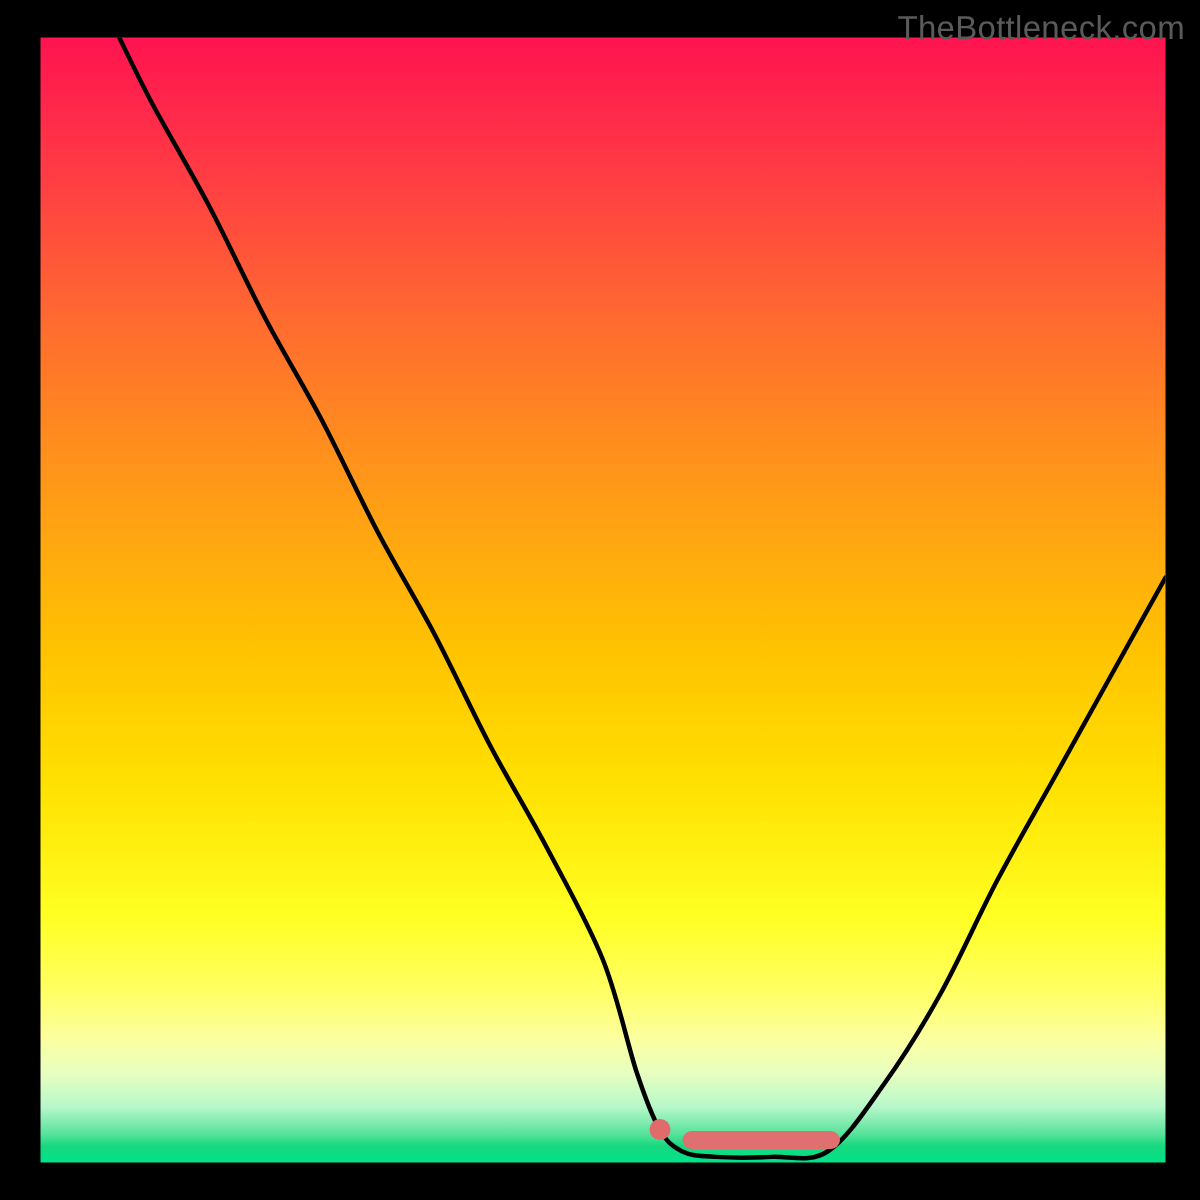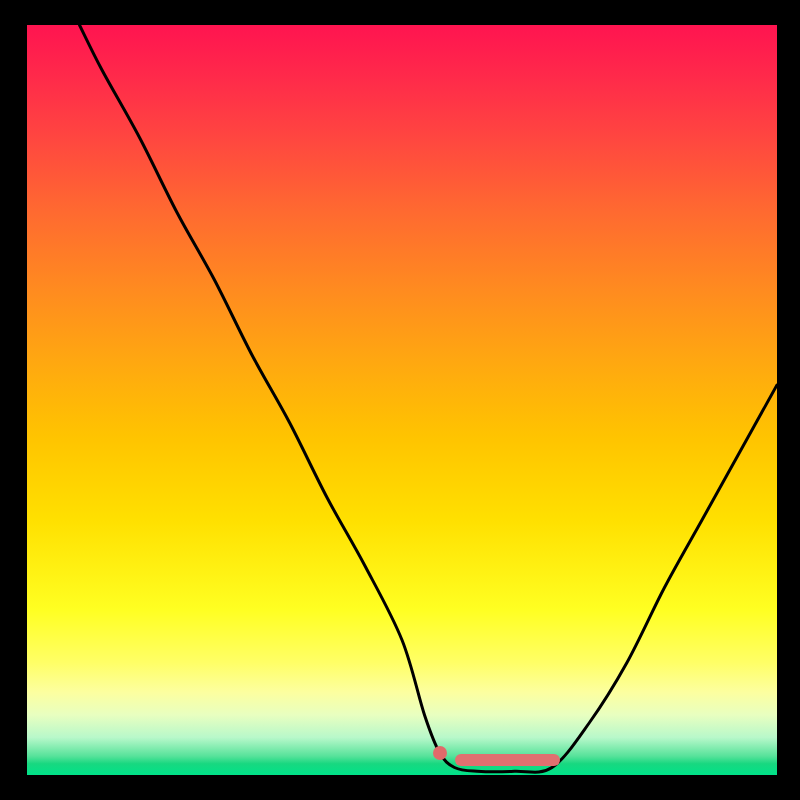--- a/index.html
+++ b/index.html
@@ -73,20 +73,21 @@
     height: 12px;
     background: #e07070;
     border-radius: 6px;
     z-index: 4;
   }
 </style>
 </head>
 <body>
 
 <div class="chart-container">
+  <div class="watermark">TheBottleneck.com</div>
 
   <div class="plot-area">
     <svg class="curve" viewBox="0 0 750 750" preserveAspectRatio="none">
       <path id="curve-path" fill="none" stroke="#000" stroke-width="3" stroke-linecap="round" stroke-linejoin="round" d="M 52.50 0.00 C 56.25 7.50, 65.00 26.25, 75.00 45.00 C 85.00 63.75, 100.00 88.75, 112.50 112.50 C 125.00 136.25, 137.50 163.75, 150.00 187.50 C 162.50 211.25, 175.00 231.25, 187.50 255.00 C 200.00 278.75, 212.50 306.25, 225.00 330.00 C 237.50 353.75, 250.00 373.75, 262.50 397.50 C 275.00 421.25, 287.50 448.75, 300.00 472.50 C 312.50 496.25, 325.00 516.25, 337.50 540.00 C 350.00 563.75, 365.00 590.00, 375.00 615.00 C 385.00 640.00, 391.25 671.25, 397.50 690.00 C 403.75 708.75, 407.50 718.75, 412.50 727.50 C 417.50 736.25, 421.25 739.38, 427.50 742.50 C 433.75 745.63, 440.00 745.63, 450.00 746.25 C 460.00 746.88, 475.00 746.88, 487.50 746.25 C 500.00 745.63, 512.50 750.63, 525.00 742.50 C 537.50 734.38, 550.00 715.00, 562.50 697.50 C 575.00 680.00, 587.50 660.00, 600.00 637.50 C 612.50 615.00, 625.00 586.25, 637.50 562.50 C 650.00 538.75, 662.50 517.50, 675.00 495.00 C 687.50 472.50, 700.00 450.00, 712.50 427.50 C 725.00 405.00, 743.75 371.25, 750.00 360.00"></path>
     </svg>
     <div id="marker" class="marker" style="left: 412.5px; top: 727.5px;"></div>
     <div id="hlbar" class="highlight-bar" style="left: 427.5px; width: 105px; top: 729px;"></div>
   </div>
 </div>
 

